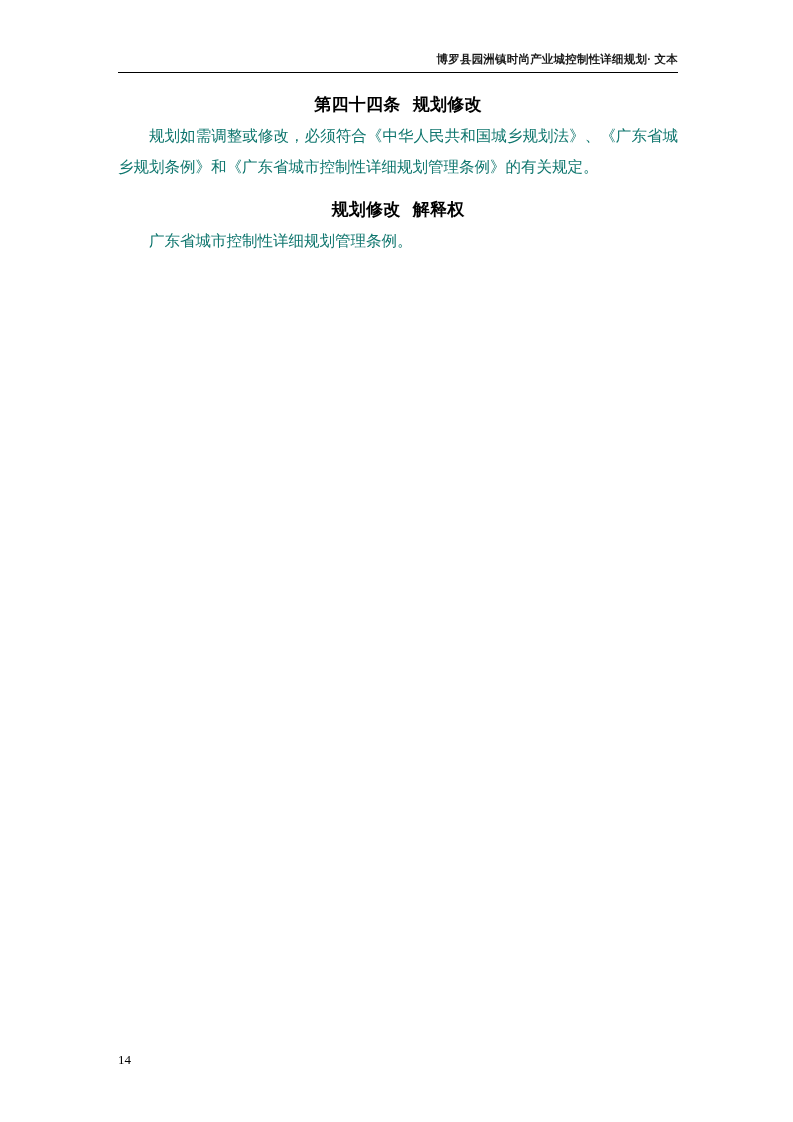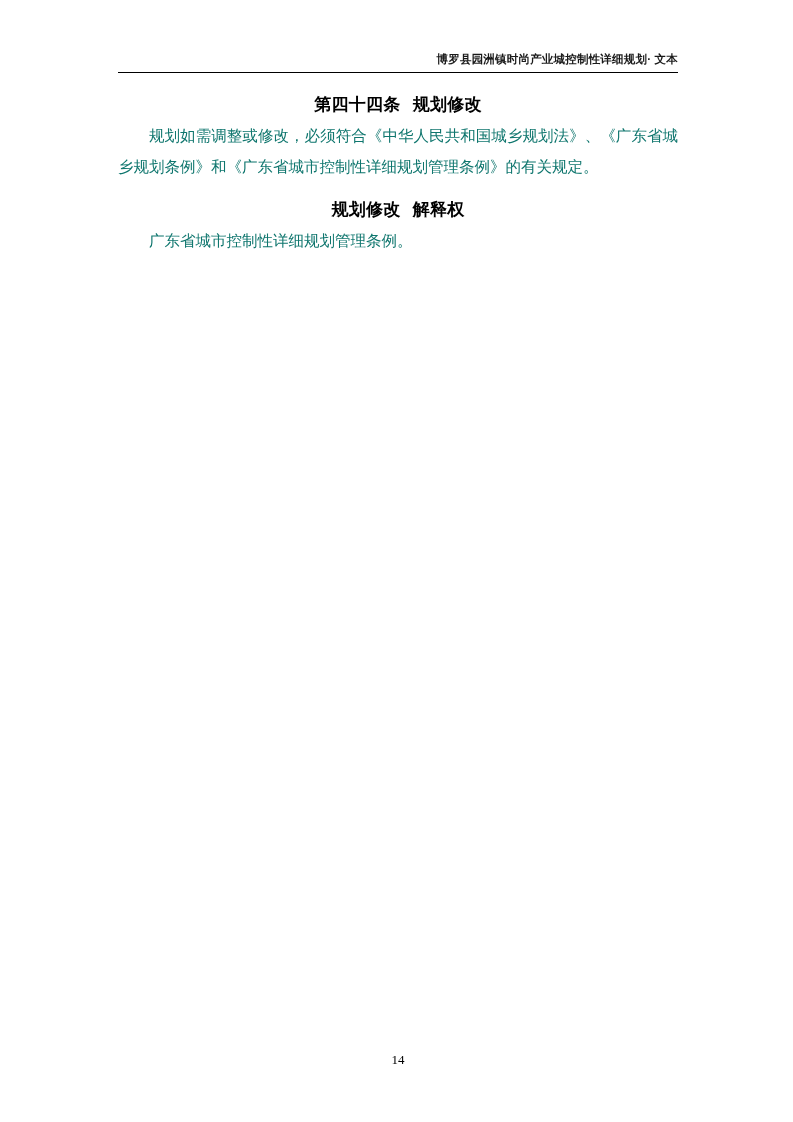--- a/index.html
+++ b/index.html
@@ -69,21 +69,21 @@
     text-indent: 2em;
     text-align: justify;
     color: #0f766e;
   }
   .spacer-sm { height: 4px; }
   .footer {
     position: absolute;
     bottom: 54px;
     left: 118px;
     width: 560px;
-    text-align: center;
+    text-align: left;
     font-family: "Liberation Serif", "DejaVu Serif", serif;
     font-size: 13px;
     color: #000000;
   }
 </style>
 </head>
 <body>
 
 <div class="page">
 

